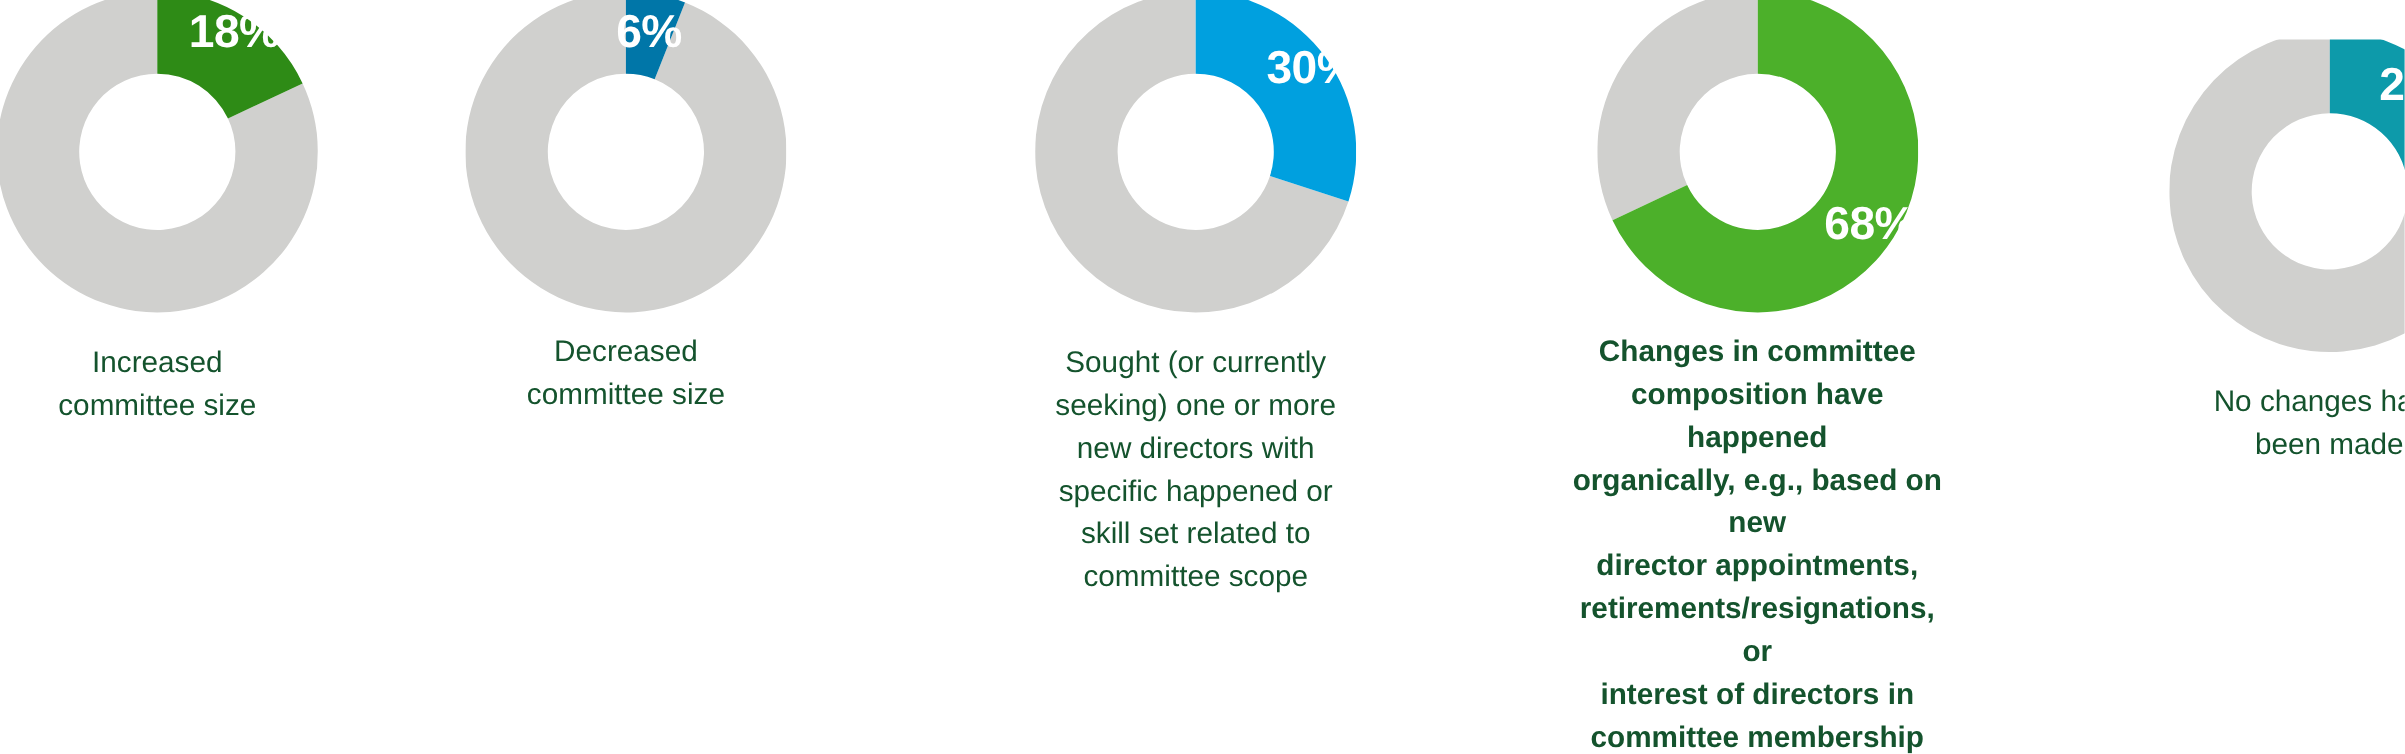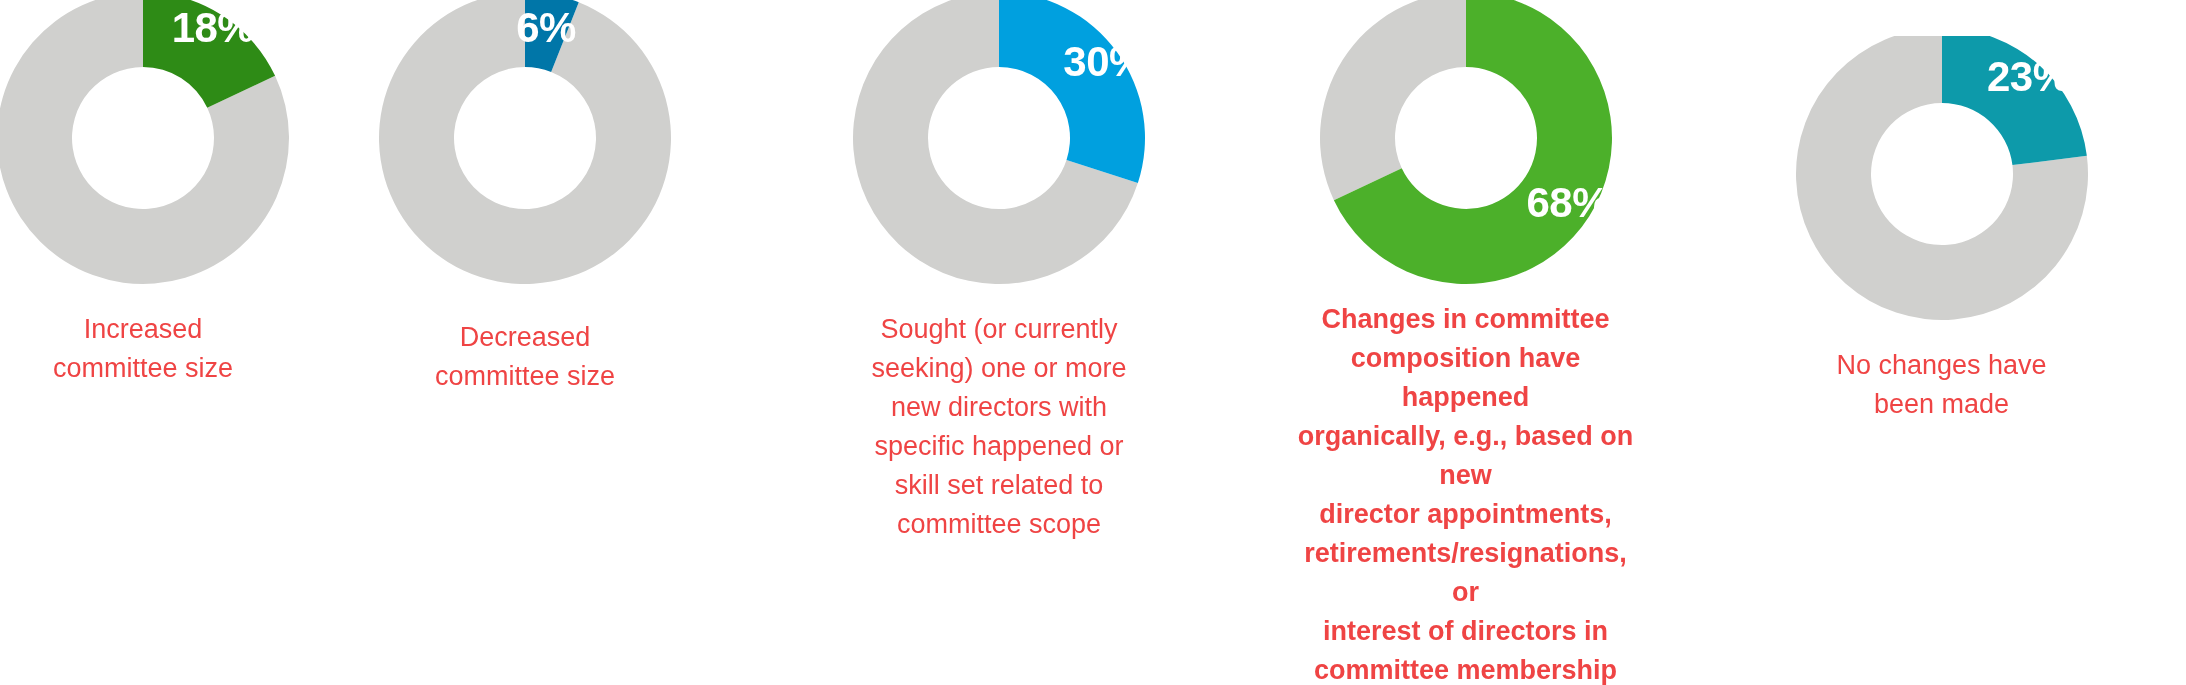--- a/index.html
+++ b/index.html
@@ -14,20 +14,21 @@
     overflow: hidden;
   }
   #chart-row {
     position: relative;
     width: 2186px;
     height: 685px;
     display: flex;
     flex-direction: row;
     align-items: flex-start;
     justify-content: flex-start;
+    gap: 44px;
   }
   .chart-cell {
     position: relative;
     display: flex;
     flex-direction: column;
     align-items: center;
     flex: 0 0 auto;
   }
   .donut-wrap {
     position: relative;
@@ -41,21 +42,21 @@
     font-family: "Liberation Sans", sans-serif;
     font-weight: bold;
     fill: #ffffff;
     font-size: 42px;
     letter-spacing: -0.5px;
   }
   .cat-label {
     font-family: "Liberation Sans", sans-serif;
     font-size: 27px;
     line-height: 39px;
-    color: #ef4444;
+    color: #14532d;
     text-align: center;
     white-space: pre-line;
     font-weight: 400;
   }
 </style>
 </head>
 <body>
 
 <div id="chart-row">
     <div class="chart-cell" style="width: 286px;">
@@ -70,21 +71,21 @@
 committee size</div>
     </div>
     <div class="chart-cell" style="width: 478px;">
       <div class="donut-wrap" style="width: 292px; height: 288px;">
         <svg width="292" height="292" viewBox="0 4 292 292" style="margin-top: -4px;">
           <path d="M 199.74618469196298 10.252633060315276 A 146 146 0 1 1 145.99999999999997 0 L 146 75 A 71 71 0 1 0 172.13684324061214 79.98586950193415 Z" fill="#d0d0ce"></path>
           <path d="M 146 0 A 146 146 0 0 1 199.74618469196298 10.252633060315276 L 172.13684324061214 79.98586950193415 A 71 71 0 0 0 146 75 Z" fill="#0076a8"></path>
           <text x="166.98670723360115" y="35.983827918386865" text-anchor="middle" dominant-baseline="central" class="pct-label">6%</text>
         </svg>
       </div>
-      <div class="cat-label" style="width: 250px; margin-top: 30px;">Decreased
+      <div class="cat-label" style="width: 250px; margin-top: 12px;">Decreased
 committee size</div>
     </div>
     <div class="chart-cell" style="width: 470px; justify-content: space-between;">
       <div class="donut-wrap" style="width: 292px; height: 288px;">
         <svg width="292" height="292" viewBox="0 4 292 292" style="margin-top: -4px;">
           <path d="M 284.8542513790924 191.11648117874233 A 146 146 0 1 1 145.99999999999997 0 L 146 75 A 71 71 0 1 0 213.52501265695588 167.94020660062125 Z" fill="#d0d0ce"></path>
           <path d="M 146 0 A 146 146 0 0 1 284.8542513790924 191.11648117874233 L 213.52501265695588 167.94020660062125 A 71 71 0 0 0 146 75 Z" fill="#00a0df"></path>
           <text x="251.57671776593065" y="69.29402457583225" text-anchor="middle" dominant-baseline="central" class="pct-label">30%</text>
         </svg>
       </div>

